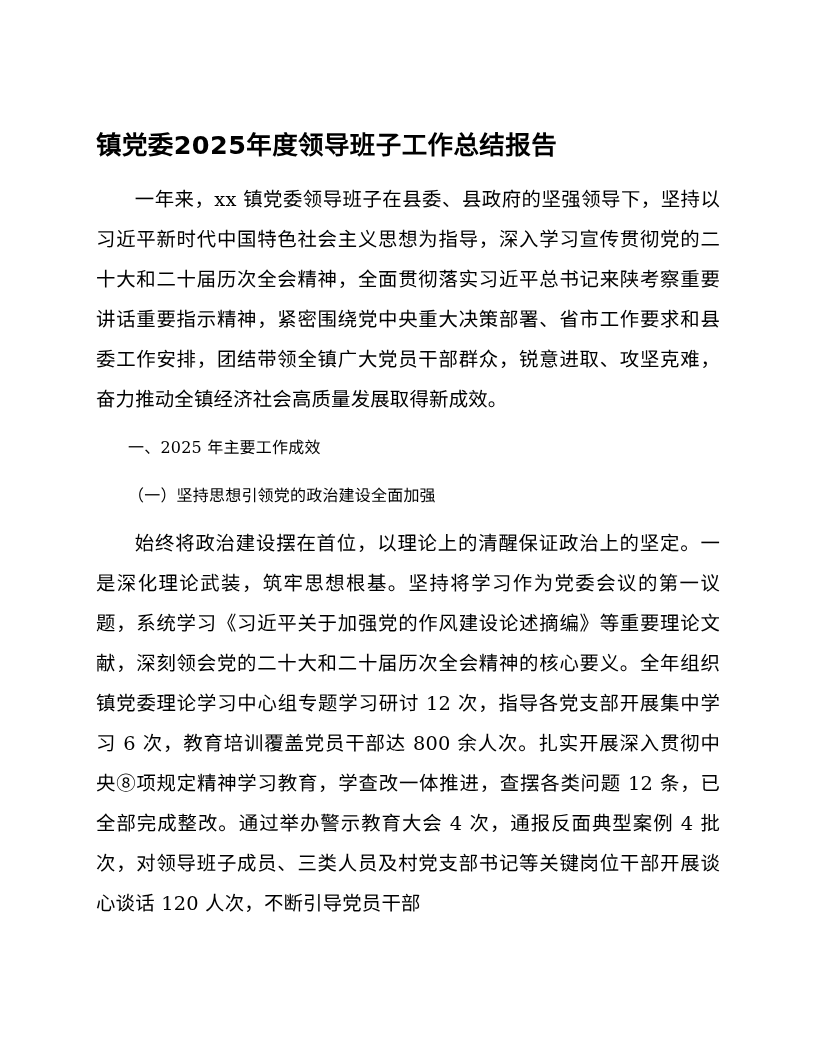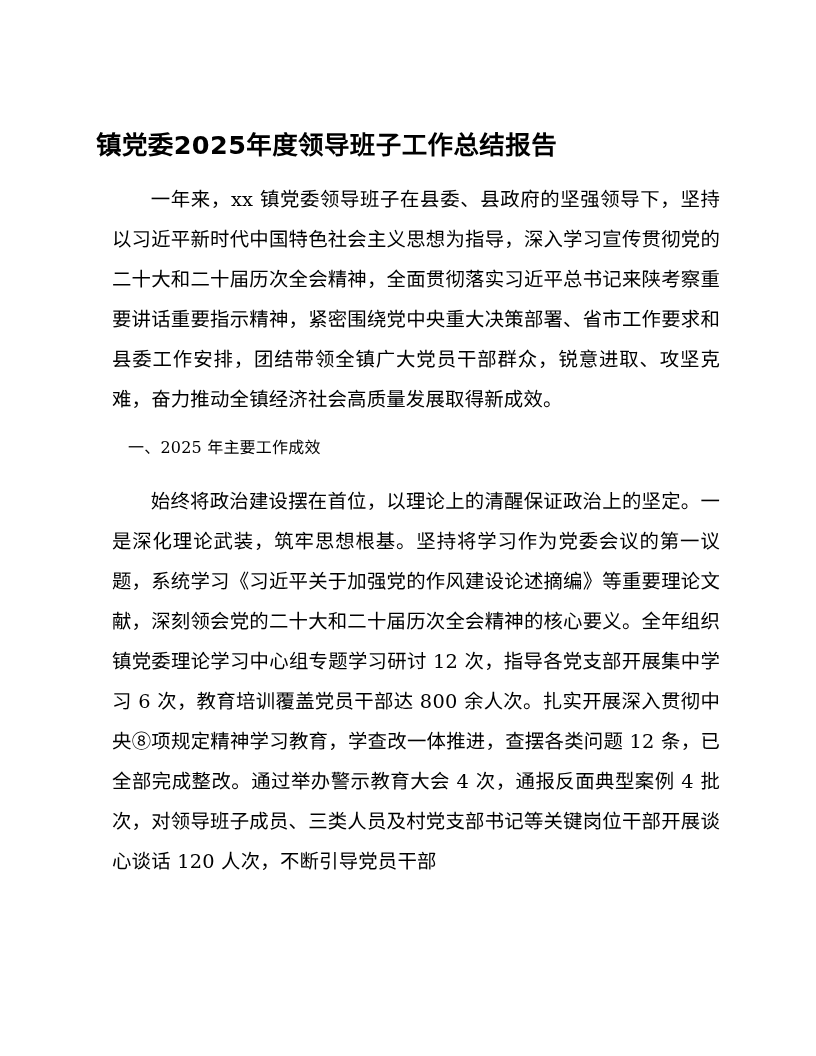--- a/index.html
+++ b/index.html
@@ -27,21 +27,21 @@
     font-weight: bold;
     letter-spacing: 0.4px;
     text-align: left;
     margin: 0 0 16px 0;
     line-height: 1.5;
   }
   .para {
     font-family: "DejaVu Serif", "Liberation Serif", serif;
     font-size: 19.4px;
     line-height: 40px;
-    margin: 0 0 2px 16px;
+    margin: 0 0 2px 0;
     text-align: justify;
     text-justify: inter-ideograph;
     letter-spacing: 0.2px;
   }
   .indent2 {
     text-indent: 2em;
   }
   .heading-para {
     font-family: "DejaVu Serif", "Liberation Serif", serif;
     font-size: 16px;
@@ -59,17 +59,18 @@
   <h1 class="doc-title">镇党委2025年度领导班子工作总结报告</h1>
 
   <p class="para indent2">一年来，xx 镇党委领导班子在县委、县政府的坚强领导下，坚持以习近平新时代中国特色社会主义思想为指导，深入学习宣传贯彻党的二十大和二十届历次全会精神，全面贯彻落实习近平总书记来陕考察重要讲话重要指示精神，紧密围绕党中央重大决策部署、省市工作要求和县委工作安排，团结带领全镇广大党员干部群众，锐意进取、攻坚克难，奋力推动全镇经济社会高质量发展取得新成效。</p>
 
   <div class="spacer-sm"></div>
 
   <p class="heading-para">一、2025 年主要工作成效</p>
 
   <div class="spacer-sm"></div>
 
+  <p class="heading-para">（一）坚持思想引领党的政治建设全面加强</p>
 
   <div class="spacer-sm"></div>
 
   <p class="para indent2">始终将政治建设摆在首位，以理论上的清醒保证政治上的坚定。一是深化理论武装，筑牢思想根基。坚持将学习作为党委会议的第一议题，系统学习《习近平关于加强党的作风建设论述摘编》等重要理论文献，深刻领会党的二十大和二十届历次全会精神的核心要义。全年组织镇党委理论学习中心组专题学习研讨 12 次，指导各党支部开展集中学习 6 次，教育培训覆盖党员干部达 800 余人次。扎实开展深入贯彻中央⑧项规定精神学习教育，学查改一体推进，查摆各类问题 12 条，已全部完成整改。通过举办警示教育大会 4 次，通报反面典型案例 4 批次，对领导班子成员、三类人员及村党支部书记等关键岗位干部开展谈心谈话 120 人次，不断引导党员干部</p>
 </div>
 
 </body></html>

